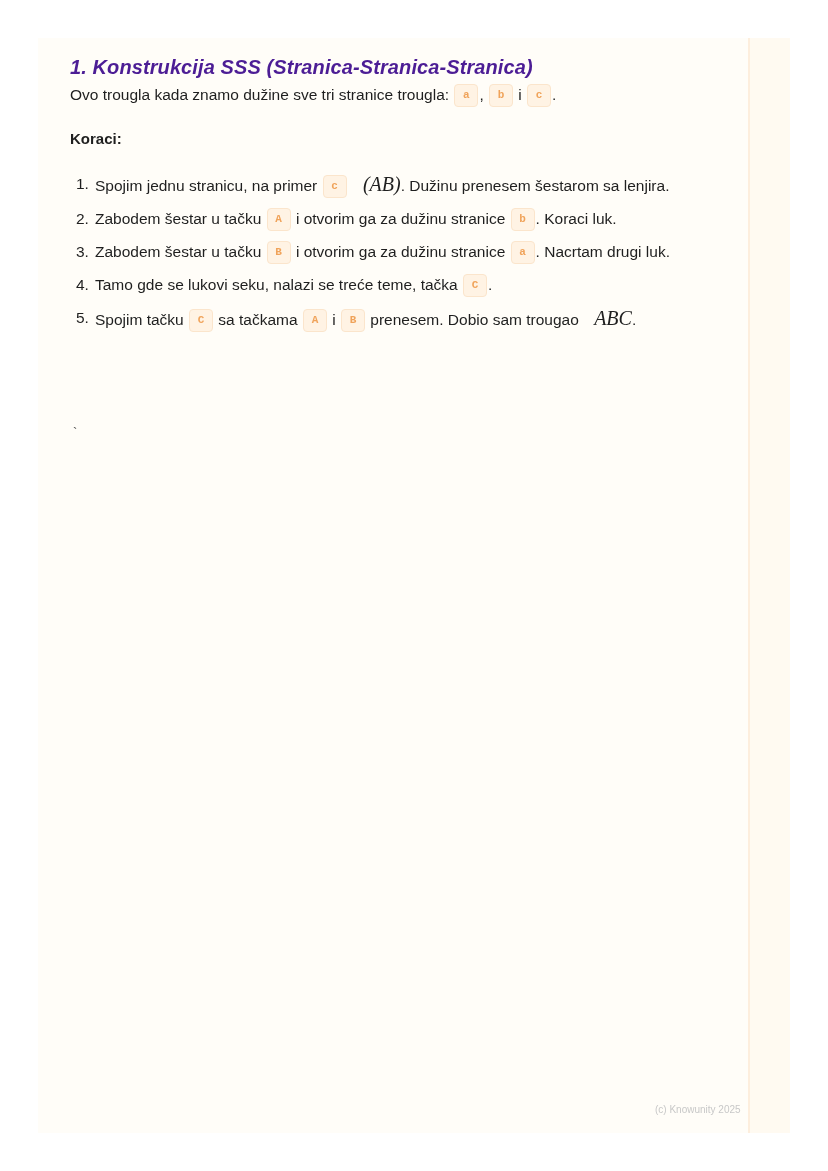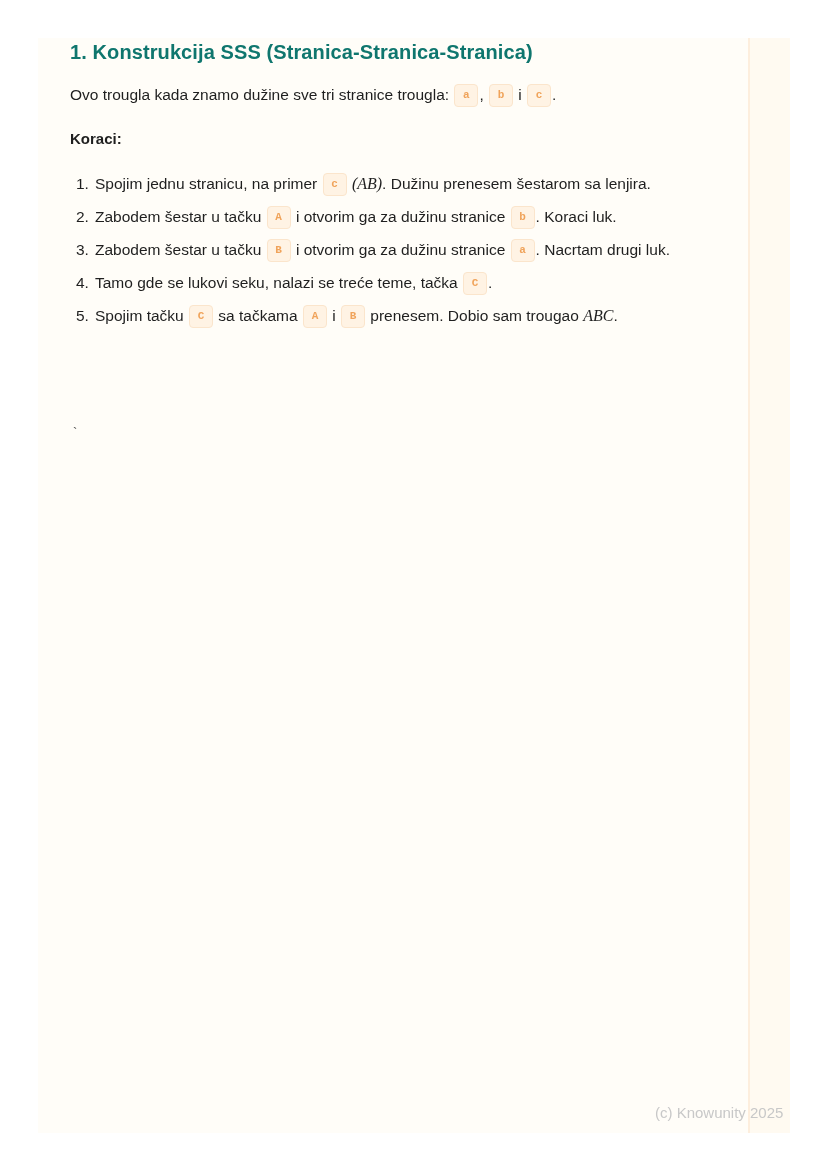--- a/index.html
+++ b/index.html
@@ -11,23 +11,24 @@
       background: #fffdf8;
     }
     .side-strip {
       position: absolute; left: 710px; top: 0; width: 42px; height: 100%;
       background: #fffaf1;
       border-left: 2px solid #fdeedd;
     }
     .content { position: absolute; left: 32px; top: 0; width: 640px; }
 
     .title {
-      position: absolute; top: 3px; left: 0;
-      font-size: 20px; font-weight: bold; color: #0f766e; white-space: nowrap;
+      position: absolute; top: 18px; left: 0;
+      font-size: 20px; font-weight: bold; color: #4c1d95; white-space: nowrap;
       letter-spacing: 0.1px;
+      font-style: italic;
     }
     .intro {
       position: absolute; top: 46px; left: 0;
       font-size: 15.5px; line-height: 22px; white-space: nowrap;
     }
     .steps-label {
       position: absolute; top: 90px; left: 0;
       font-size: 15px; font-weight: bold; line-height: 22px;
     }
     ol.steps {
@@ -39,28 +40,28 @@
     ol.steps li .num { position: absolute; left: 6px; top: 0; }
 
     .chip {
       display: inline-block;
       min-width: 24px; height: 23px; line-height: 21px;
       padding: 0 5px; margin: 0 1px;
       background: #fff3e4; border: 1px solid #fbe5cc; border-radius: 4px;
       color: #f0a35a; font-family: "Liberation Mono", "DejaVu Sans Mono", monospace;
       font-size: 11px; font-weight: bold; text-align: center; vertical-align: middle;
     }
-    .math { font-family: "Liberation Serif", "DejaVu Serif", serif; font-style: italic; font-size: 16px; }
+    .math { font-family: "Liberation Serif", "DejaVu Serif", serif; font-style: italic; font-size: 20px; margin-left: 11px; }
 
     .stray {
       position: absolute; top: 387px; left: 3px; font-size: 13px; color: #555;
     }
     .footer {
       position: absolute; left: 617px; top: 1066px;
-      font-size: 15px; color: #c8c8c8; white-space: nowrap;
+      font-size: 10px; color: #c8c8c8; white-space: nowrap;
     }
   </style>
 </head>
 <body>
 
 <div class="page">
   <div class="side-strip"></div>
 
   <div class="content">
     <h1 class="title">1. Konstrukcija SSS (Stranica-Stranica-Stranica)</h1>

